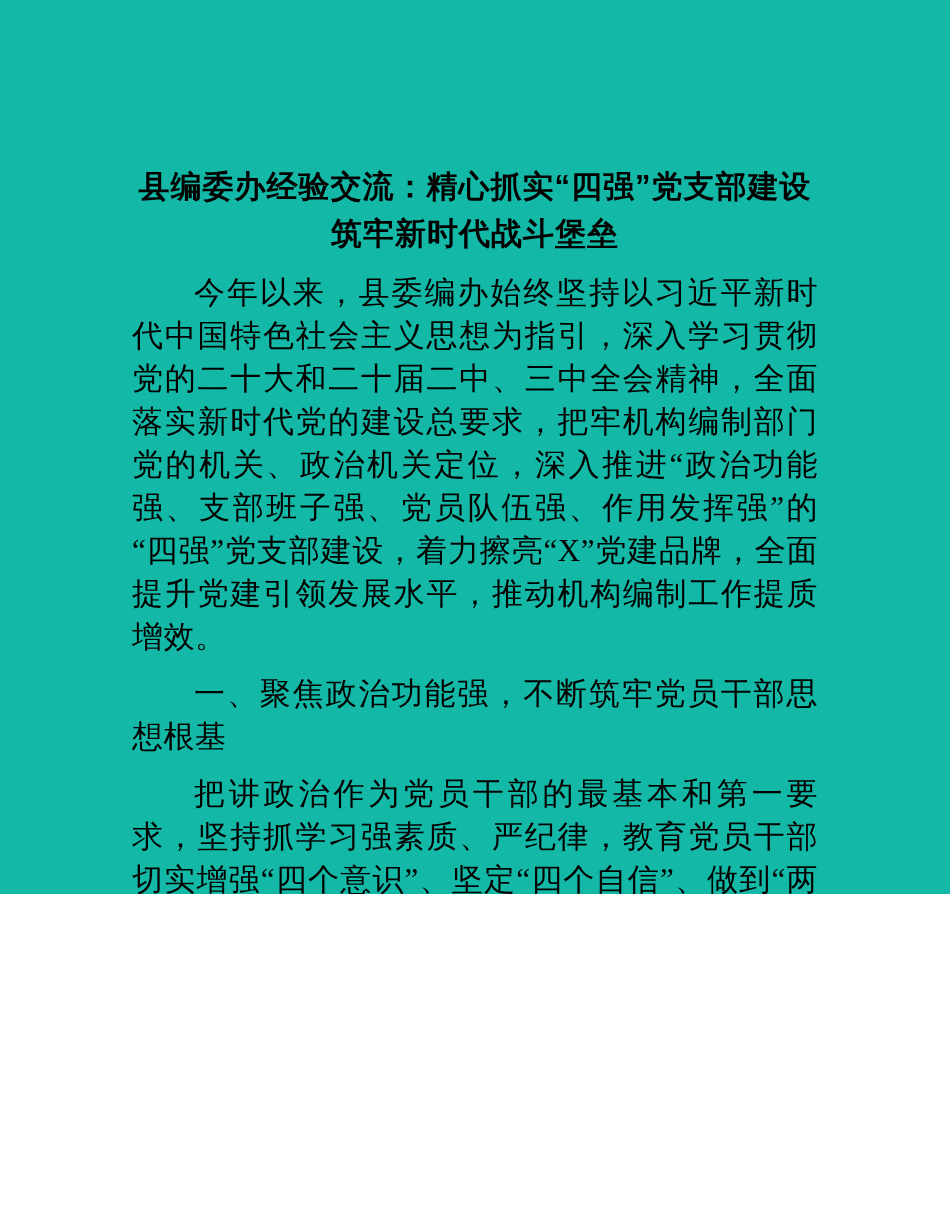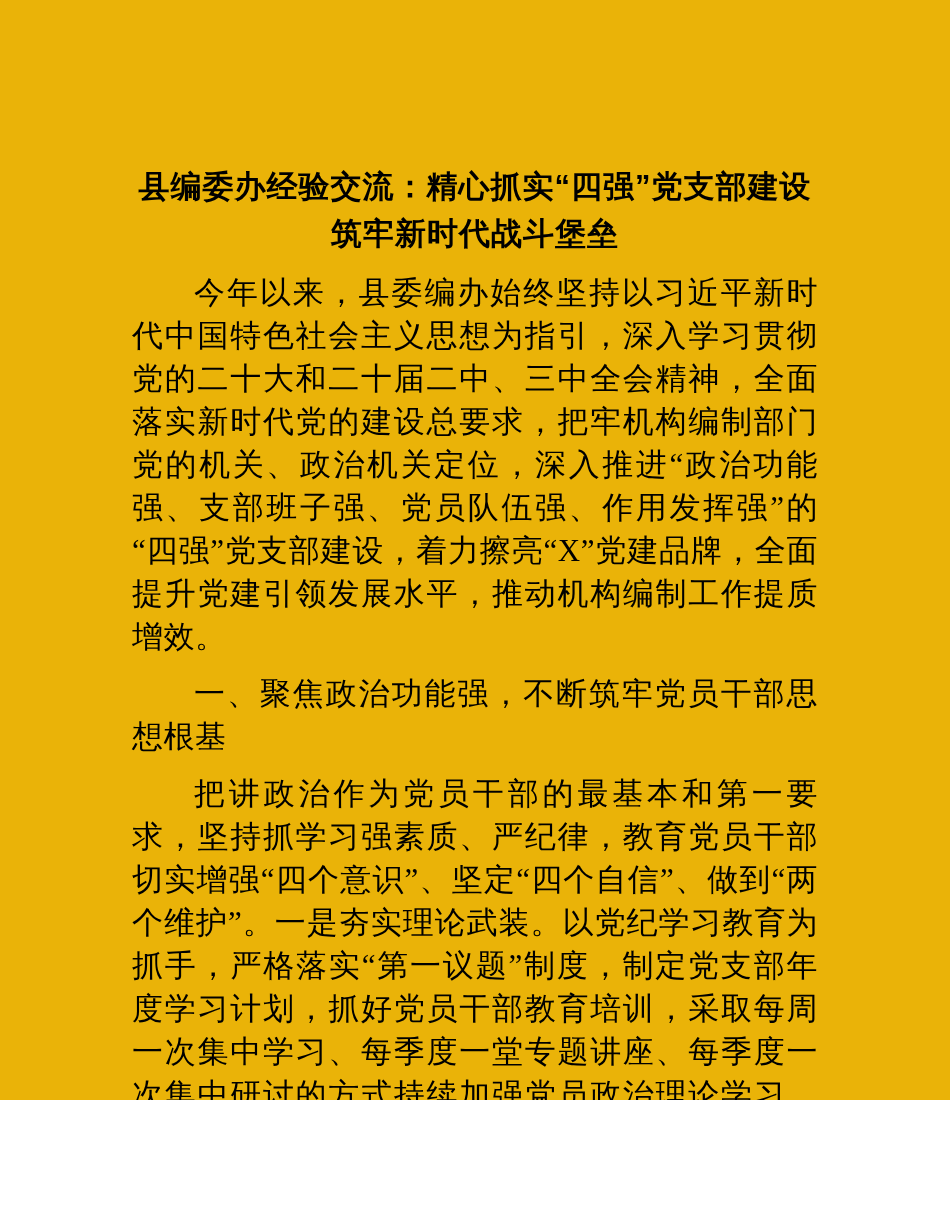--- a/index.html
+++ b/index.html
@@ -3,23 +3,23 @@
 <meta charset="utf-8">
 <style>
   html, body {
     margin: 0;
     padding: 0;
     background: #ffffff;
   }
   .page {
     position: relative;
     width: 950px;
-    height: 1100px;
+    height: 894px;
     margin: 0 auto;
-    background: #eab308;
+    background: #14b8a6;
     color: #000000;
     box-sizing: border-box;
     padding: 163px 132px 0 132px;
     overflow: hidden;
     font-family: "Liberation Serif", serif;
   }
   .doc-title {
     margin: 0 auto 14px auto;
     font-family: "Liberation Sans", sans-serif;
     font-weight: bold;

